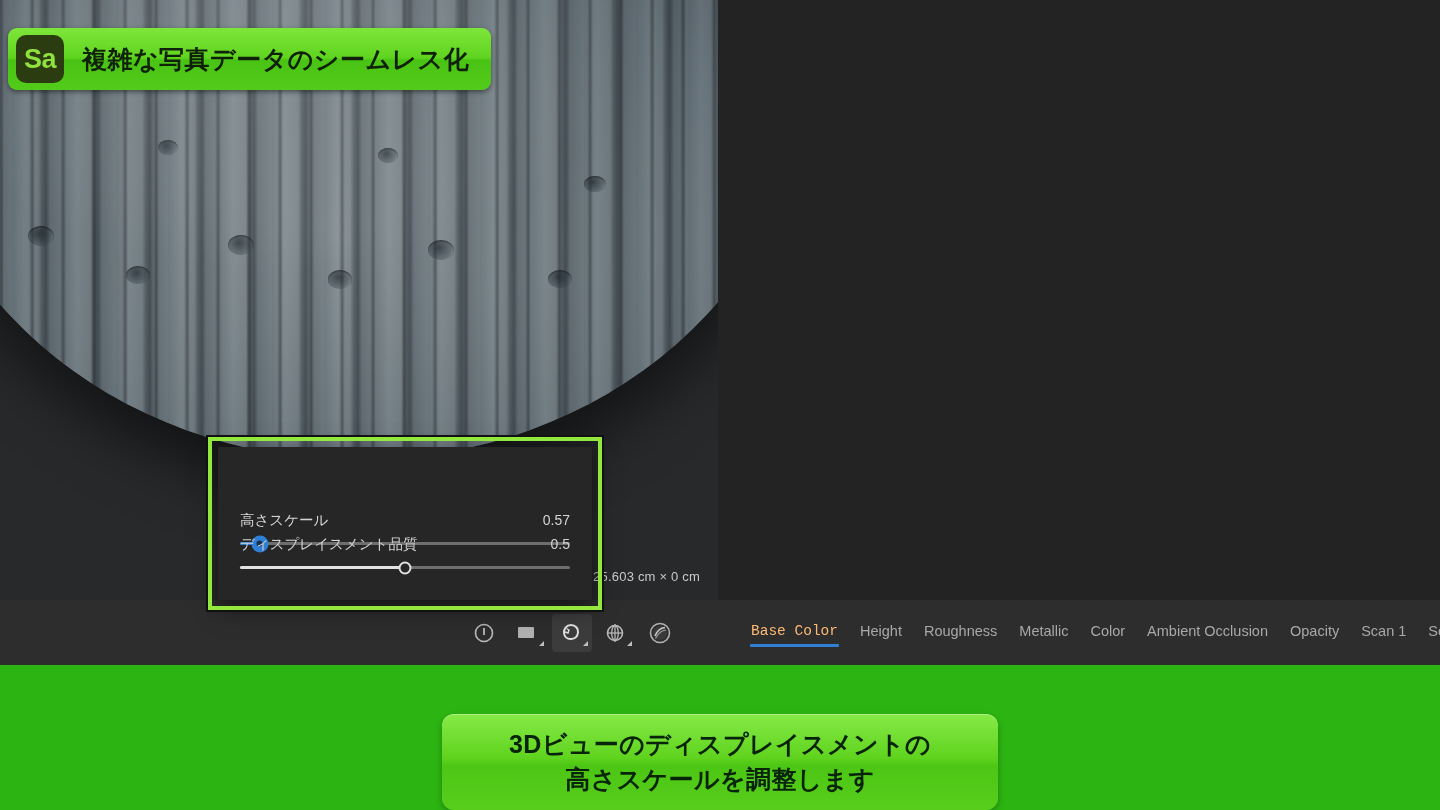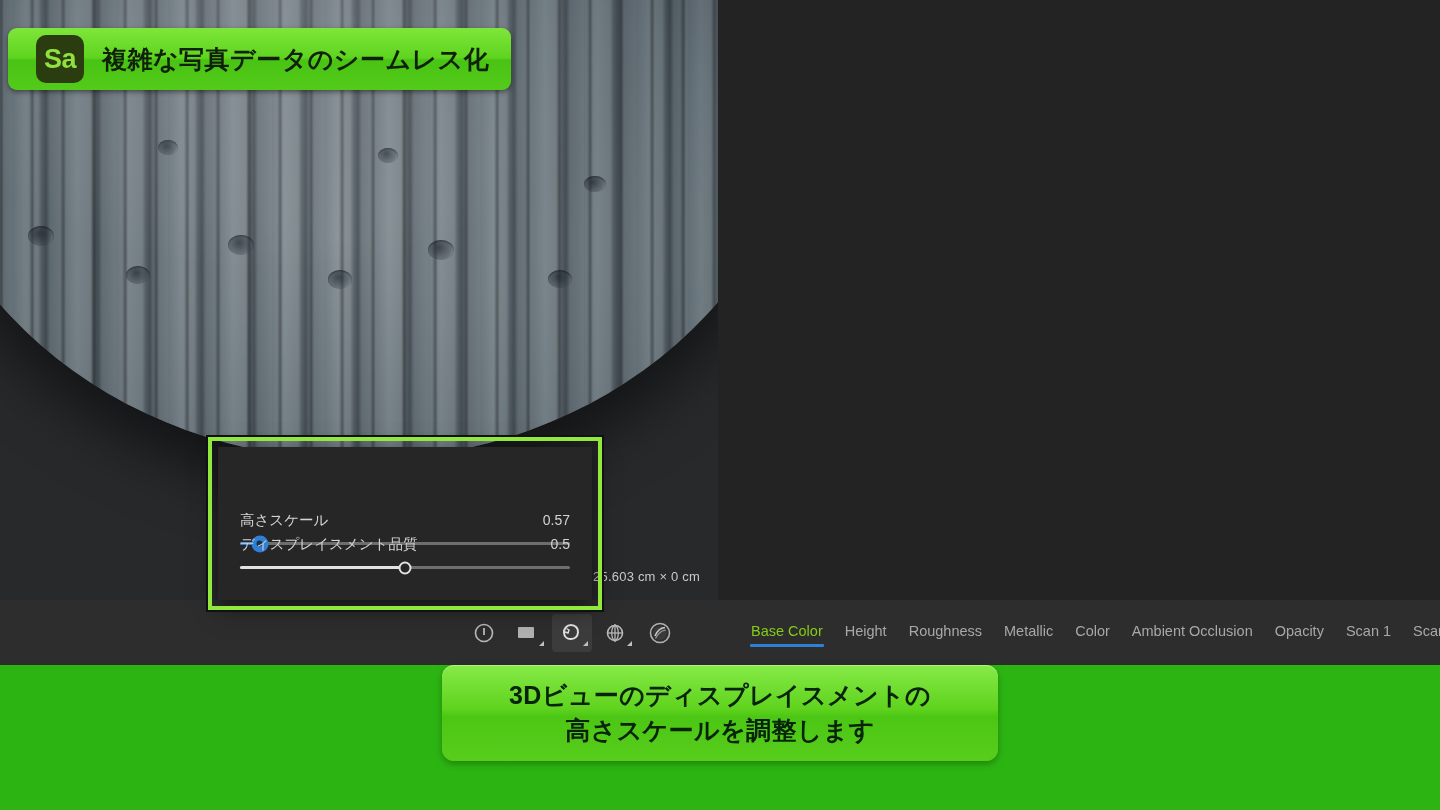--- a/index.html
+++ b/index.html
@@ -145,21 +145,21 @@
     display:flex; align-items:center;
     padding-left:22px; gap:0px;
     overflow:hidden;
   }
   .ch-tab {
     position:relative;
     color:#a8a8a8; font-size:14.5px;
     padding:6px 11px 10px 11px;
     white-space:nowrap;
   }
-  .ch-tab.selected { color:#84cc16; }
+  .ch-tab.selected { color:#fdba74;font-family:Liberation Mono, monospace; }
   .ch-tab.selected::after {
     content:""; position:absolute;
     left:10px; right:10px; bottom:2px; height:2.5px;
     background:#2f7fd4; border-radius:1px;
   }
 
   
   #slider-panel {
     position:absolute; left:218px; top:447px; width:374px; height:153px;
     background:#262626;
@@ -204,21 +204,21 @@
     position:absolute; left:208px; top:437px; width:394px; height:173px;
     border:4px solid #92e83c;
     outline:2px solid #111; outline-offset:0px;
     pointer-events:none;
   }
 
   
   #title-badge {
     position:absolute; left:8px; top:28px; height:62px;
     display:flex; align-items:center;
-    padding:0 22px 0 28px;
+    padding:0 22px 0 8px;
     border-radius:9px;
     background:linear-gradient(180deg,#7ee63a 0%,#5fd41f 48%,#49c314 52%,#53cb1a 100%);
     box-shadow:0 2px 5px rgba(0,0,0,.45);
   }
   #sa-logo {
     width:48px; height:48px; border-radius:10px;
     background:#2b3d10;
     display:flex; align-items:center; justify-content:center;
     color:#8fe13d; font-size:27px; font-weight:bold;
     letter-spacing:-.5px;
@@ -229,21 +229,21 @@
     margin-left:18px;
     color:#10210a; font-size:25px; font-weight:bold;
     white-space:nowrap;
     letter-spacing:.5px;
   }
 
   
   #bottom-banner {
     position:absolute; left:0; top:665px; width:1440px; height:145px;
     background:#2cb512;
-    display:flex; align-items:flex-start; justify-content:center;
+    display:flex; align-items:flex-end; justify-content:center;
   }
   #caption-box {
     width:556px; padding:13px 20px;
     border-radius:12px;
     background:linear-gradient(180deg,#86ea46 0%,#5fd31e 46%,#4cc614 54%,#58cd1c 100%);
     box-shadow:0 3px 7px rgba(0,0,0,.28), inset 0 1px 0 rgba(255,255,255,.35);
     text-align:center;
   }
   #caption-box div {
     color:#07230a; font-size:25px; font-weight:bold;

